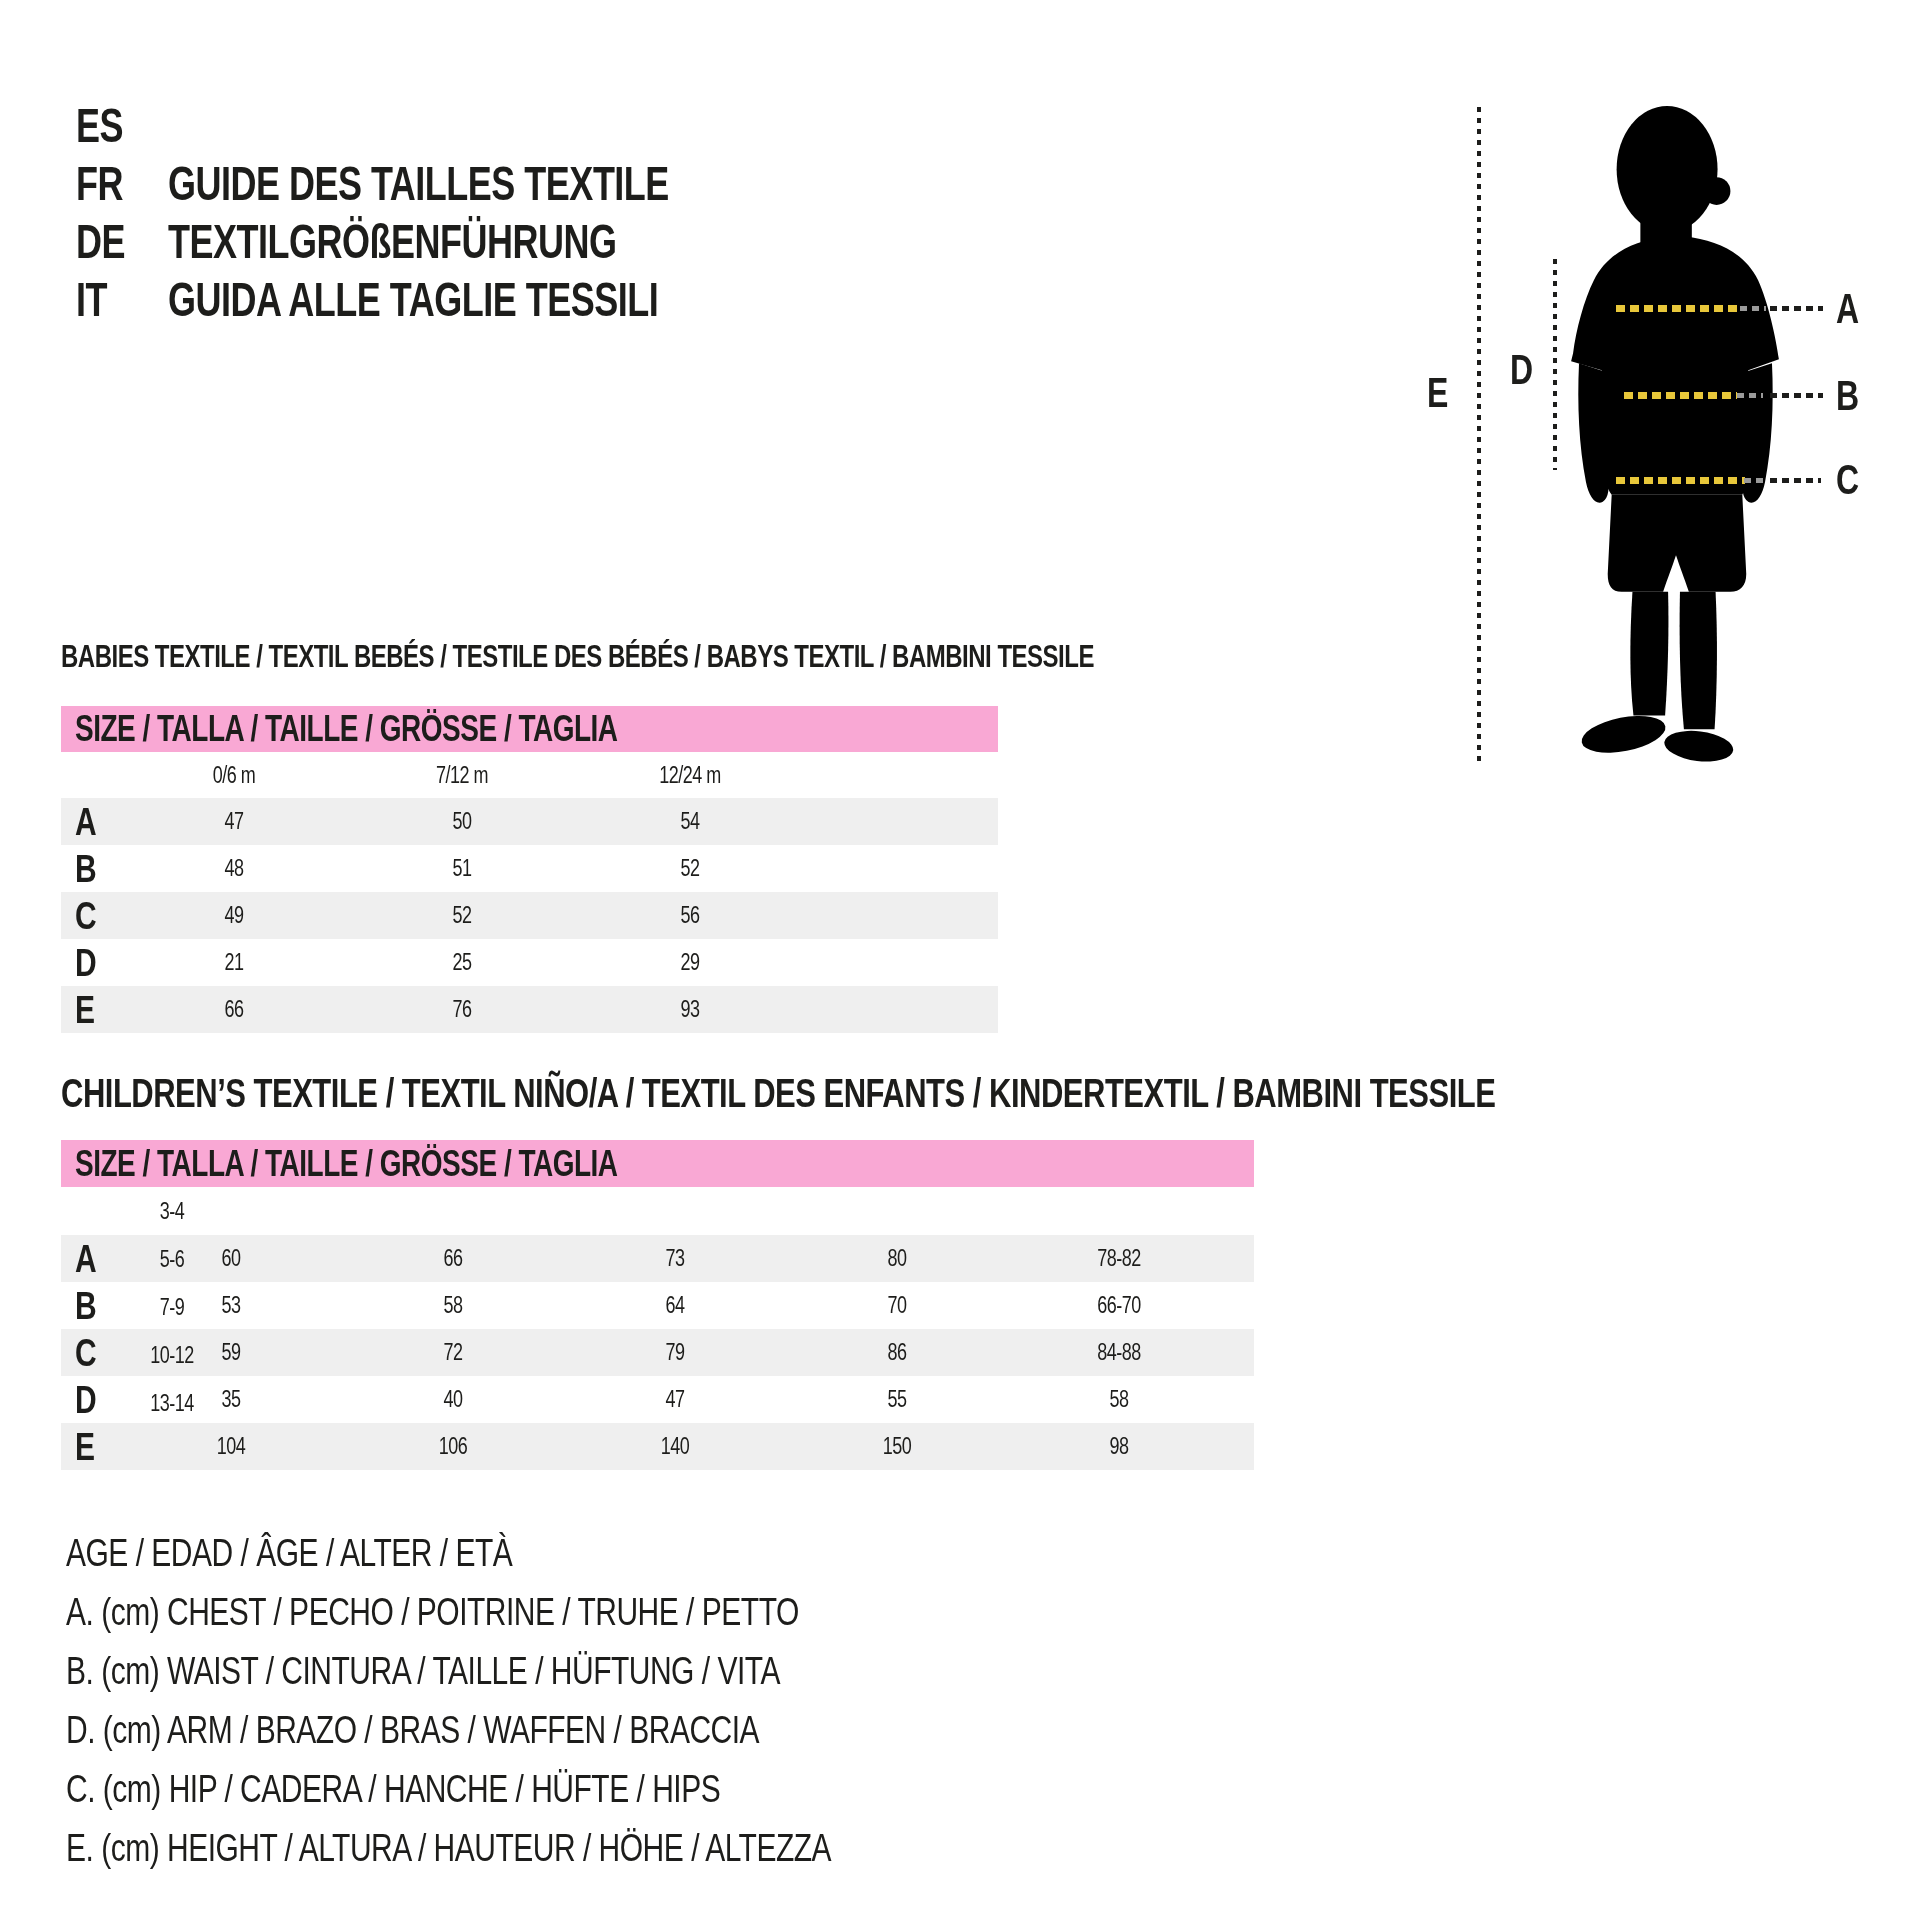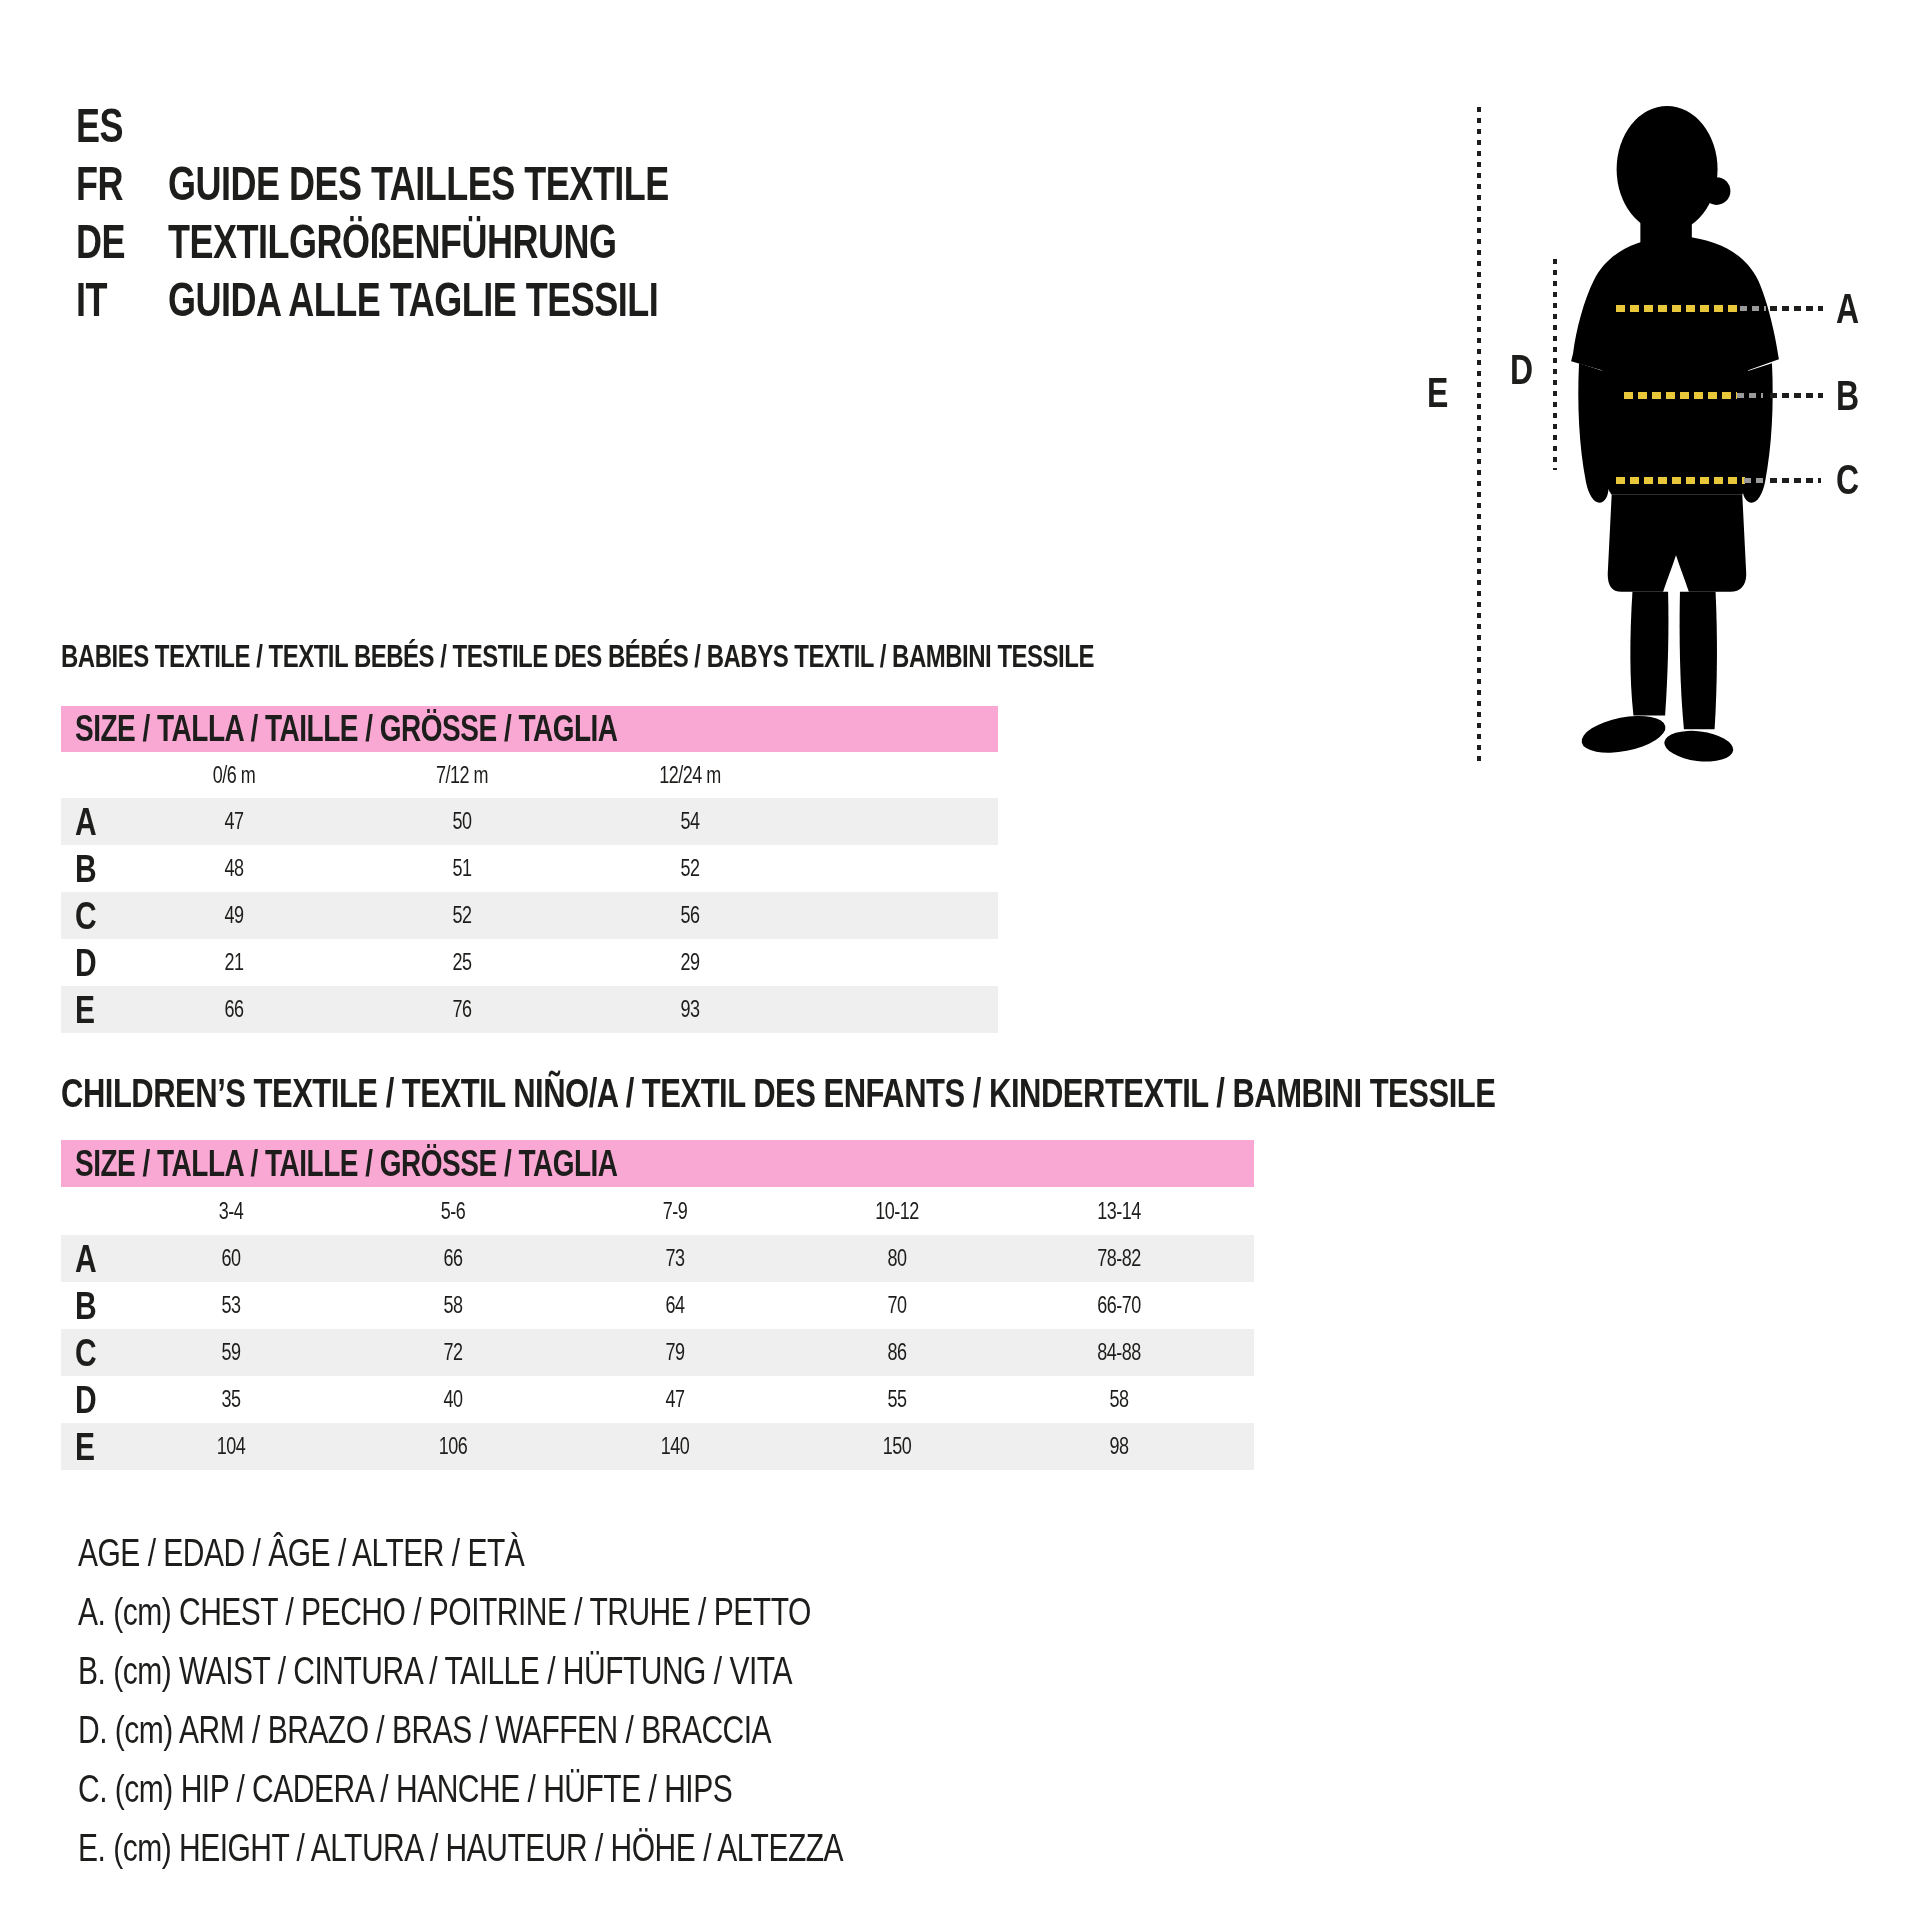--- a/index.html
+++ b/index.html
@@ -34,25 +34,25 @@
 
   .babies-table{left:61px;top:706px;width:937px;}
   .babies-table .size-bar{height:46px;line-height:46px;}
   .babies-table .trow{height:47px;line-height:47px;}
   .babies-table .hdr-row{height:46px;line-height:46px;}
   .babies-table .vcell{width:228px;}
 
   .children-table{left:61px;top:1140px;width:1193px;}
   .children-table .size-bar{height:47px;line-height:47px;}
   .children-table .trow{height:47px;line-height:47px;}
-  .children-table .hdr-row{height:48px;line-height:48px;}
+  .children-table .hdr-row{height:48px;line-height:48px;flex-direction:column;}
   .children-table .vcell{width:222px;}
 
   
-  .legend{left:78px;top:1523px;font-size:30px;font-weight:400;}
+  .legend{left:66px;top:1523px;font-size:30px;font-weight:400;}
   .legend-line{height:59px;line-height:59px;}
 
   
   .vdots{width:4px;background:repeating-linear-gradient(180deg,#1d1d1b 0 5px,rgba(0,0,0,0) 5px 11px);}
   .e-line{left:1477px;top:107px;height:660px;}
   .d-line{left:1553px;top:259px;height:211px;}
   .dash-y{height:7px;background:repeating-linear-gradient(90deg,#e8c73a 0 9px,rgba(0,0,0,0) 9px 14px);}
   .dash-g{height:5px;background:repeating-linear-gradient(90deg,#9a9a9a 0 7px,rgba(0,0,0,0) 7px 12px);}
   .dash-b{height:5px;background:repeating-linear-gradient(90deg,#1d1d1b 0 7px,rgba(0,0,0,0) 7px 12px);}
   .mlabel{font-weight:700;font-size:32px;height:32px;line-height:32px;}

